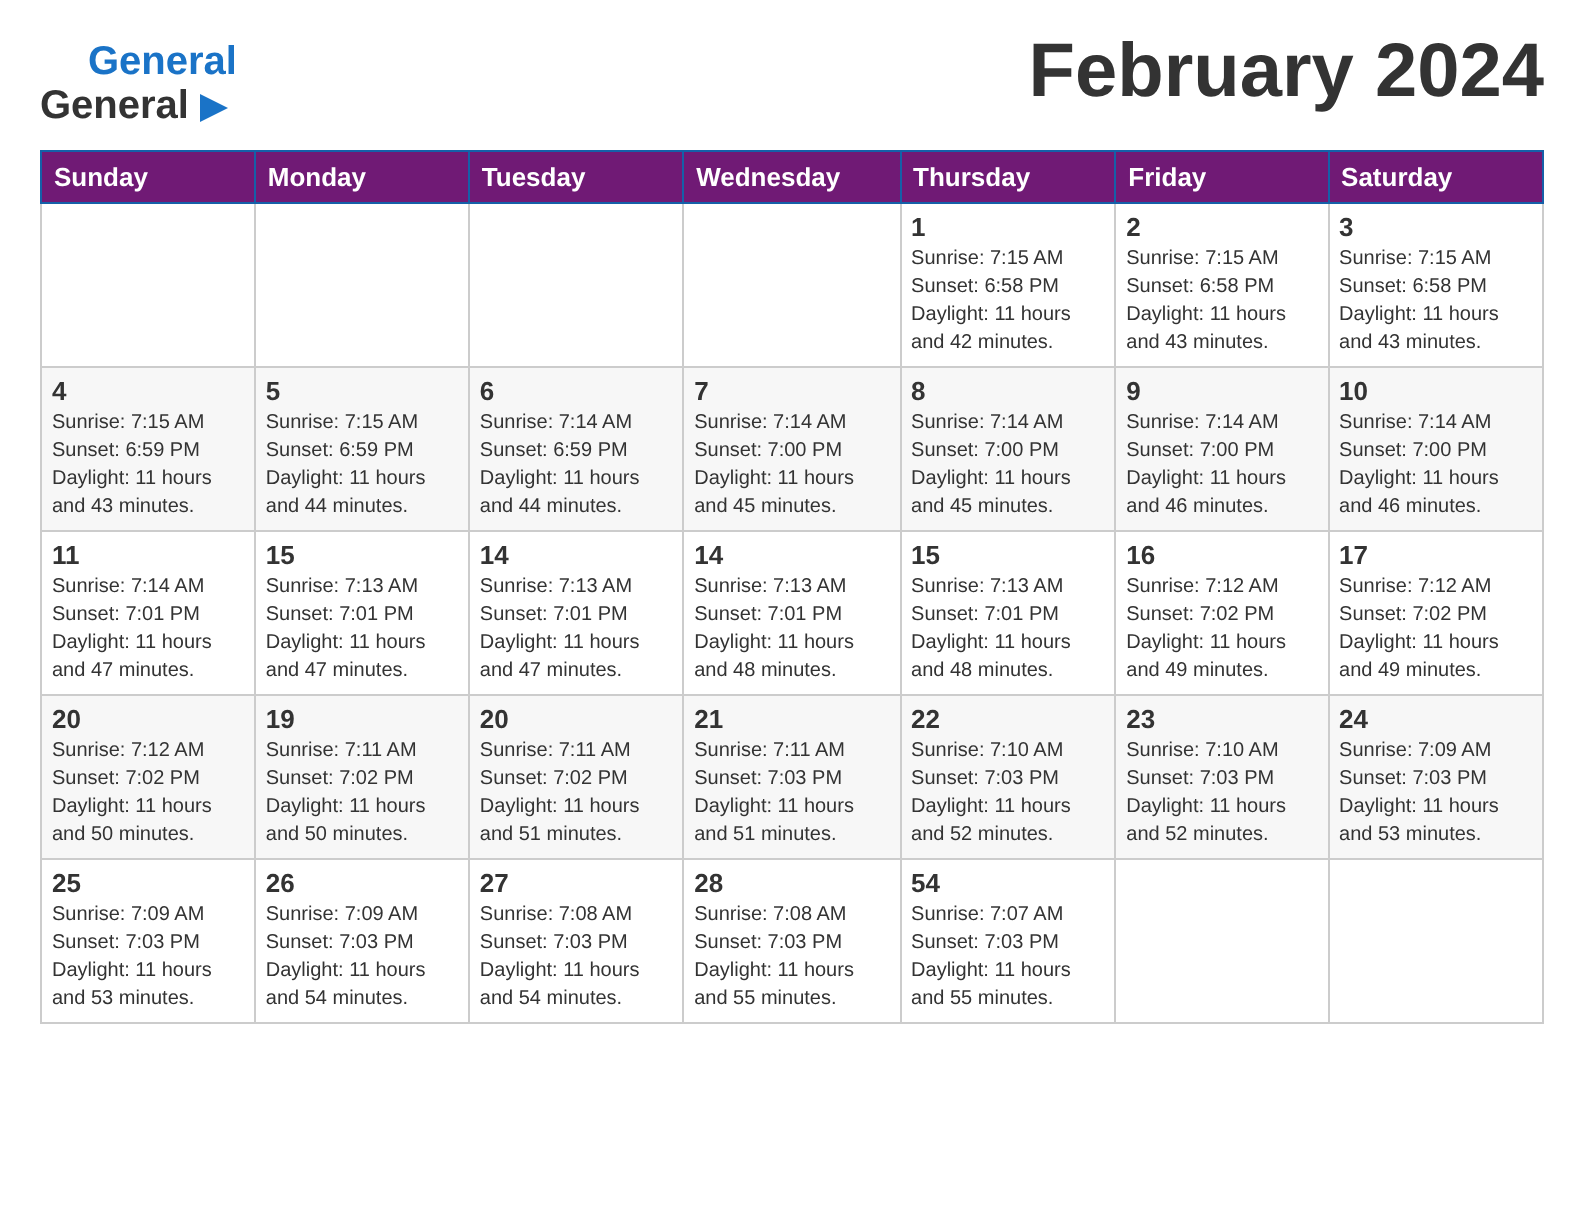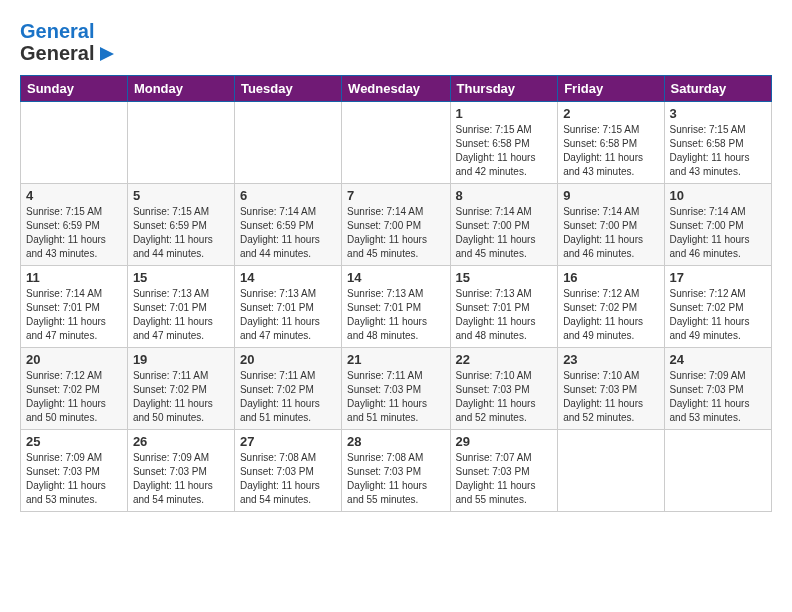--- a/index.html
+++ b/index.html
@@ -13,20 +13,21 @@
     .header-area {
       display: flex;
       justify-content: space-between;
       align-items: flex-start;
       margin-bottom: 10px;
     }
     .logo {
       display: flex;
       align-items: center;
       margin-top: 4px;
+      text-align: right;
     }
     .title-area {
       text-align: right;
     }
     .month-title {
       font-size: 38px;
       font-weight: bold;
       color: #333;
       line-height: 1.1;
     }
@@ -88,20 +89,21 @@
 
       <div style="display:flex;align-items:center;gap:2px;">
         <span style="font-size:20px;font-weight:bold;color:#333;">General</span>
         <svg width="22" height="22" viewBox="0 0 22 22">
           <polygon points="4,4 18,11 4,18" fill="#1a73c7"></polygon>
         </svg>
       </div>
     </div>
   </div>
   <div class="title-area">
+    <div class="month-title">February 2024</div>
   </div>
 </div>
 
 <table class="calendar">
   <thead>
     <tr>
       <th>Sunday</th>
       <th>Monday</th>
       <th>Tuesday</th>
       <th>Wednesday</th>
@@ -230,20 +232,20 @@
         </td>
         <td>
           <div class="day-number">27</div>
           <div class="day-info">Sunrise: 7:08 AM<br>Sunset: 7:03 PM<br>Daylight: 11 hours and 54 minutes.</div>
         </td>
         <td>
           <div class="day-number">28</div>
           <div class="day-info">Sunrise: 7:08 AM<br>Sunset: 7:03 PM<br>Daylight: 11 hours and 55 minutes.</div>
         </td>
         <td>
-          <div class="day-number">29</div>
+          <div class="day-number">54</div>
           <div class="day-info">Sunrise: 7:07 AM<br>Sunset: 7:03 PM<br>Daylight: 11 hours and 55 minutes.</div>
         </td>
         <td class="empty-cell"></td>
         <td class="empty-cell"></td>
       </tr>
     </tbody>
 </table>
 
 </body></html>

